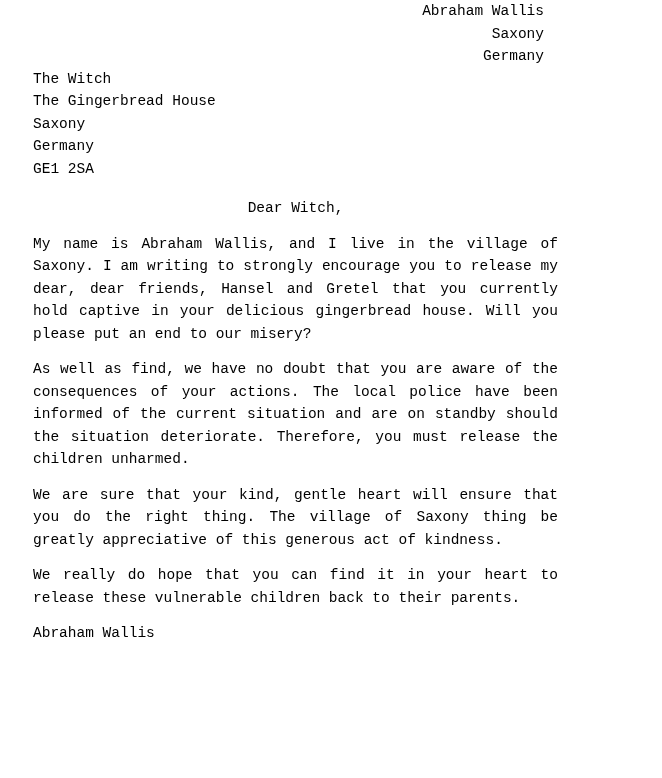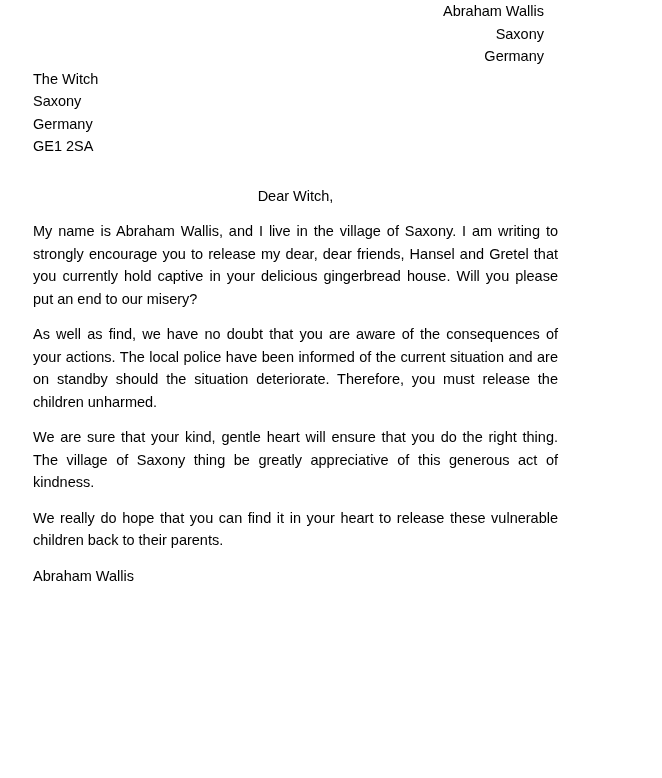--- a/index.html
+++ b/index.html
@@ -10,34 +10,34 @@
     overflow: hidden;
     background: #ffffff;
   }
   .page {
     box-sizing: border-box;
     width: 604px;
     height: 778px;
     padding: 0 46px 0 33px;
     background: #ffffff;
     color: #000000;
-    font-family: Liberation Sans, sans-serif;
+    font-family: Liberation Mono, monospace;
     font-size: 14.5px;
     line-height: 22.5px;
   }
   .address-block {
     margin: 0;
   }
   .address-block.sender {
     text-align: right;
     padding-right: 14px;
   }
   .address-block.recipient {
     text-align: left;
-    margin-bottom: 27px;
+    margin-bottom: 17px;
   }
   .address-line {
     white-space: nowrap;
   }
   p {
     margin: 0 0 13px 0;
   }
   .salutation {
     text-align: center;
   }
@@ -57,20 +57,21 @@
 <div class="page">
 
   <div class="address-block sender">
     <div class="address-line">Abraham Wallis</div>
     <div class="address-line">Saxony</div>
     <div class="address-line">Germany</div>
   </div>
 
   <div class="address-block recipient">
     <div class="address-line">The Witch</div>
+    <div class="address-line">The Gingerbread House</div>
     <div class="address-line">Saxony</div>
     <div class="address-line">Germany</div>
     <div class="address-line">GE1 2SA</div>
   </div>
 
   <p class="salutation">Dear Witch,</p>
 
   <p class="body-para">My name is Abraham Wallis, and I live in the village of Saxony. I am writing to strongly encourage you to release my dear, dear friends, Hansel and Gretel that you currently hold captive in your delicious gingerbread house. Will you please put an end to our misery?</p>
   <p class="body-para">As well as find, we have no doubt that you are aware of the consequences of your actions. The local police have been informed of the current situation and are on standby should the situation deteriorate. Therefore, you must release the children unharmed.</p>
   <p class="body-para">We are sure that your kind, gentle heart will ensure that you do the right thing. The village of Saxony thing be greatly appreciative of this generous act of kindness.</p>

